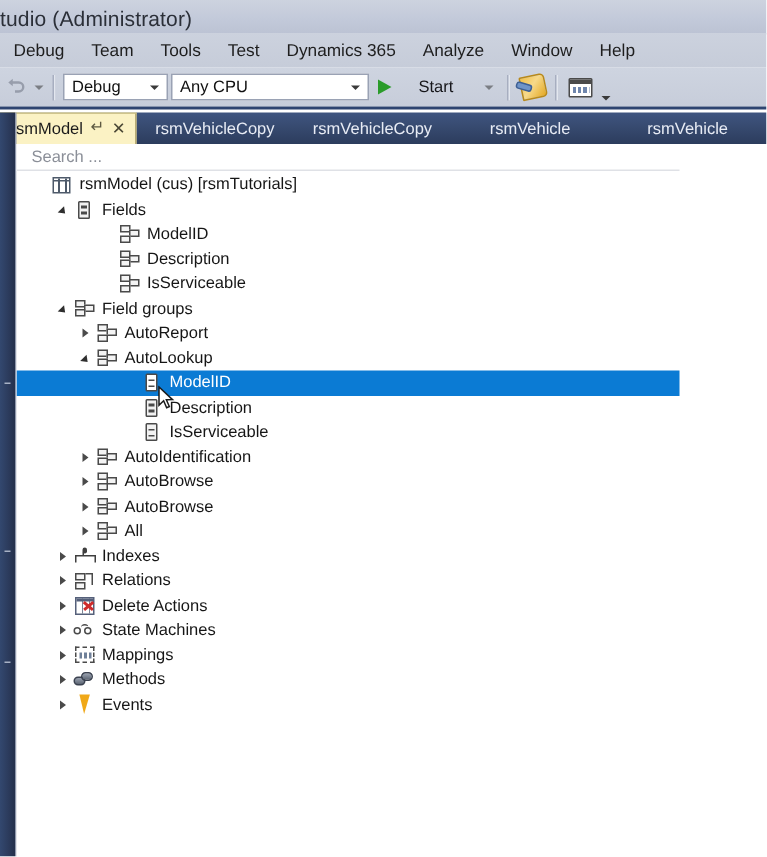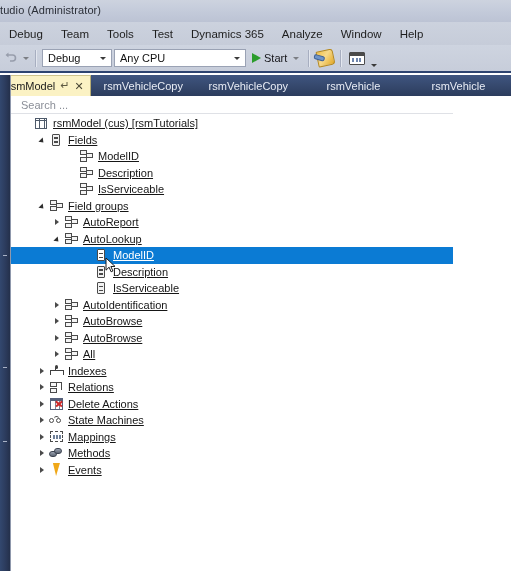--- a/index.html
+++ b/index.html
@@ -25,21 +25,21 @@
   .titlebar {
     position: absolute;
     left: 0; top: 0;
     width: 511px; height: 22px;
     background: linear-gradient(to bottom, #cdd3df 0%, #c3cada 55%, #bcc3d4 100%);
     border-bottom: 1px solid #b8bfd0;
   }
   .titlebar-text {
     position: absolute;
     left: 0; top: 4px;
-    font-size: 11px;
+    font-size: 14px;
     color: #2b2f38;
     white-space: nowrap;
     letter-spacing: 0.1px;
   }
 
   
   .menubar {
     position: absolute;
     left: 0; top: 22px;
     width: 511px; height: 23px;
@@ -108,21 +108,21 @@
   }
   .combo-debug { width: 70px; }
   .combo-cpu { width: 132px; }
   .tb-combo .arrowbox {
     width: 12px;
     display: flex; align-items: center; justify-content: center;
   }
   .tb-start {
     display: flex;
     align-items: center;
-    gap: 3px;
+    gap: 18px;
     padding: 0 3px 0 5px;
     height: 20px;
   }
   .play-tri {
     width: 0; height: 0;
     border-top: 5px solid transparent;
     border-bottom: 5px solid transparent;
     border-left: 9px solid #2b9c2b;
   }
   .start-lbl { font-size: 11px; color: #16161a; }
@@ -303,21 +303,21 @@
     border-right: 3.5px solid transparent;
     border-top: 4.5px solid #2f2f2f;
     transform: translate(0, 1px) rotate(-45deg);
   }
   .node .ico {
     width: 16px; height: 14px;
     flex: 0 0 16px;
     display: flex; align-items: center; justify-content: center;
     margin-right: 4px;
   }
-  .node .lbl { line-height: 14px; text-decoration: underline; }
+  .node .lbl { line-height: 14px; }
 
   
   .g-table {
     width: 12px; height: 11px;
     border: 1.4px solid #4e5a6a;
     box-sizing: border-box;
     background:
       linear-gradient(to right, transparent 0 3px, #4e5a6a 3px 4.2px, transparent 4.2px 7.5px, #4e5a6a 7.5px 8.7px, transparent 8.7px),
       #ffffff;
     position: relative;

